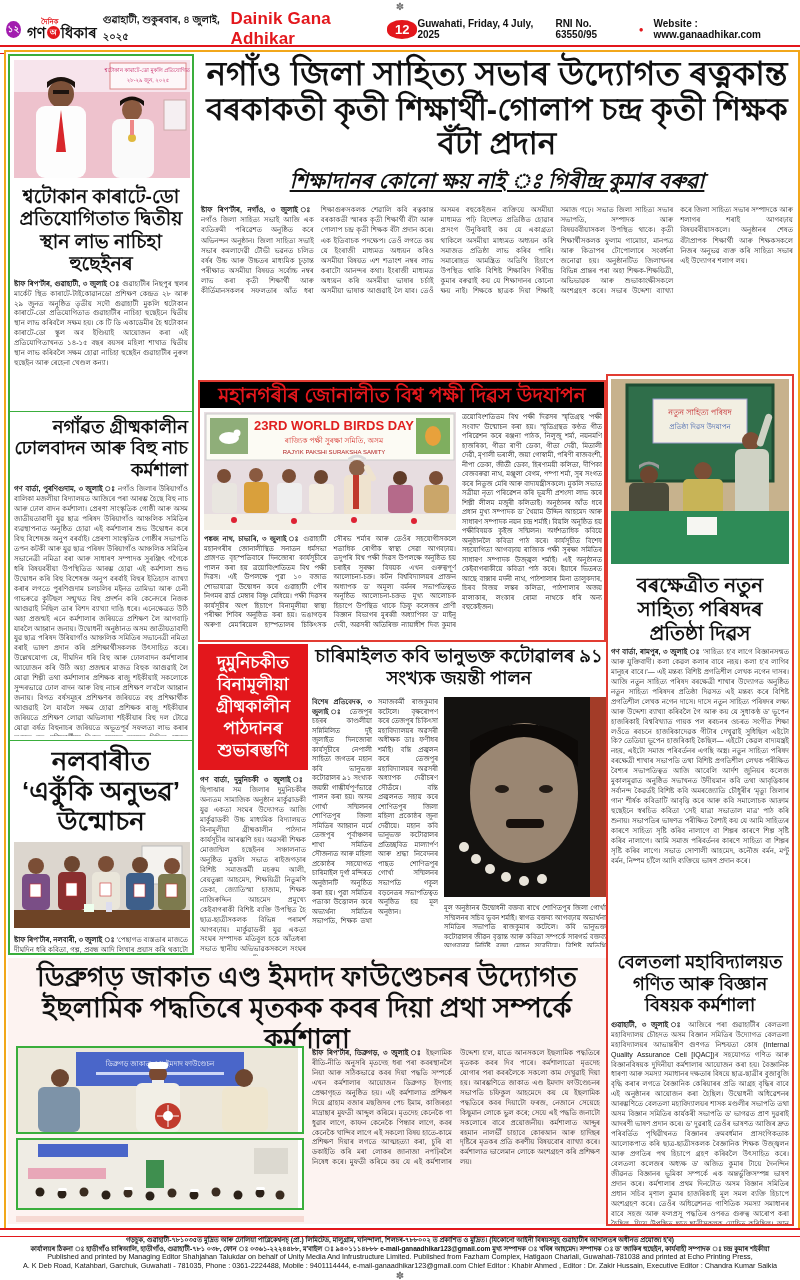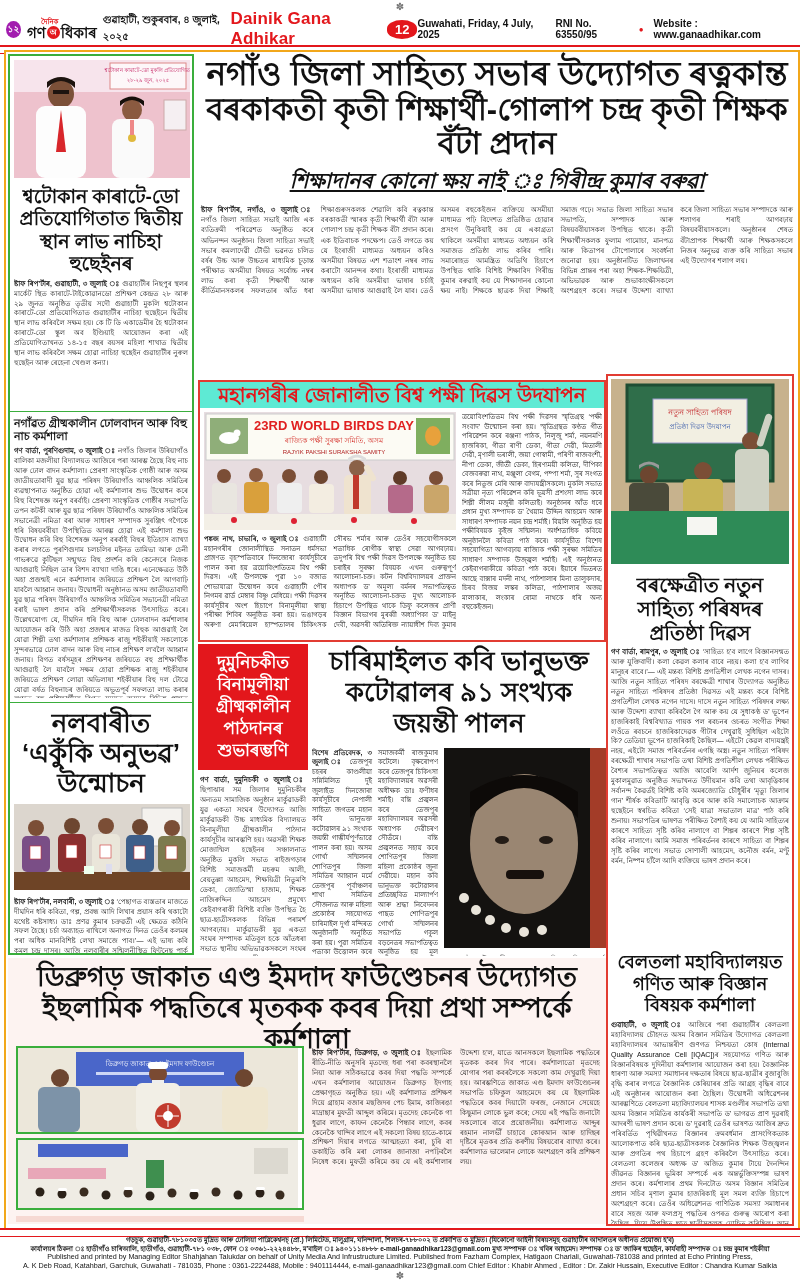--- a/index.html
+++ b/index.html
@@ -28,48 +28,48 @@
   .content{position:absolute;top:50px;left:4px;width:792px;height:1176px;border:2px solid #f2a71b;background:#fff;}
   .box-green{border:2px solid #3aae3c;}
   .box-red{border:2px solid #e23c32;}
   .jt{text-align:justify;}
   .byline{font-weight:bold;}
   .body7{font-size:7px;line-height:1.42;overflow:hidden;}
   .body68{font-size:6.8px;line-height:1.4;overflow:hidden;}
   
   .left-rail{position:absolute;left:2px;top:2px;width:186px;height:901px;padding:4px;box-sizing:border-box;overflow:hidden;background:#fff;}
   .hl-karate{font-size:19px;font-weight:bold;text-align:center;line-height:1.18;margin:4px 0 3px;}
-  .hl-dhol{font-size:11px;font-weight:bold;text-align:left;line-height:1.2;margin:5px 0 3px;}
+  .hl-dhol{font-size:18px;font-weight:bold;text-align:right;line-height:1.2;margin:5px 0 3px;}
   .hl-ekuki{font-size:26px;font-weight:bold;text-align:center;line-height:1.15;margin:6px 0 5px;}
   .gdiv{border-top:1.5px solid #3aae3c;margin:4px -4px 0;}
   
   .main-art{position:absolute;left:192px;top:0;width:598px;height:326px;overflow:hidden;}
   .mh1{font-size:33px;font-weight:bold;text-align:center;line-height:1.12;margin-top:4px;}
   .mh2{font-size:31px;font-weight:bold;text-align:center;line-height:1.1;}
   .msub{font-size:21px;font-weight:bold;font-style:italic;text-align:center;text-decoration:underline;margin:4px 0 5px;}
   .mbody{column-count:5;column-gap:7px;height:196px;font-size:7px;line-height:1.45;padding:0 3px;}
   
   .birds{position:absolute;left:192px;top:328px;width:408px;height:262px;box-sizing:border-box;background:#fff;}
-  .birds-bar{height:26px;background:#5eead4;display:flex;align-items:center;justify-content:center;}
+  .birds-bar{height:26px;background:#000000;display:flex;align-items:center;justify-content:center;}
   .birds-bar span{color:#e3171c;font-weight:bold;font-size:20px;line-height:1;}
   .birds-photo{position:absolute;left:4px;top:30px;}
   .birds-right{position:absolute;left:262px;top:30px;width:140px;height:226px;}
   .birds-cap{position:absolute;left:4px;top:152px;width:252px;height:104px;column-count:2;column-gap:7px;}
   
   .right-rail{position:absolute;left:600px;top:322px;width:188px;height:852px;padding:3px;box-sizing:border-box;overflow:hidden;background:#fff;}
   .hl-baksa{font-size:20px;font-weight:bold;text-align:center;line-height:1.2;margin:5px 0 2px;}
   .sub-baksa{font-size:13px;font-weight:bold;font-style:italic;text-align:center;text-decoration:underline;line-height:1.35;margin-bottom:4px;}
   .hl-beltola{font-size:18px;font-weight:bold;text-align:center;line-height:1.2;margin:5px 0 3px;}
   
   .dumuni{position:absolute;left:192px;top:592px;width:110px;height:312px;box-sizing:border-box;overflow:hidden;}
   .dumuni-head{background:#e3171c;color:#fff;font-weight:bold;font-size:17px;text-align:center;
                line-height:1.3;padding:8px 4px;}
   .dumuni-body{padding:5px 2px 0;}
   .bhanu{position:absolute;left:306px;top:592px;width:294px;height:312px;overflow:hidden;}
-  .hl-bhanu{font-size:26px;font-weight:bold;text-align:center;line-height:1.2;margin:2px 0 8px;}
+  .hl-bhanu{font-size:18px;font-weight:bold;text-align:center;line-height:1.2;margin:2px 0 8px;}
   .bhanu-flex{display:flex;gap:6px;}
   .bhanu-left{width:126px;height:244px;column-count:2;column-gap:6px;}
   .bhanu-right{width:162px;}
   
   .dib{position:absolute;left:2px;top:906px;width:598px;height:266px;background:#fdf3f1;overflow:hidden;}
   .dib h2{font-size:27px;font-weight:bold;text-align:center;line-height:1.15;margin:4px 0 4px;}
   .dib-photos{position:absolute;left:8px;top:88px;width:288px;}
   .dib-photos .ph{border:2px solid #3aae3c;margin-bottom:4px;background:#fff;font-size:0;}
   .dib-body{position:absolute;left:304px;top:90px;width:288px;height:168px;column-count:2;column-gap:8px;}
   .pinkstrip{position:absolute;left:8px;top:258px;width:288px;height:6px;background:#f6d9d3;}

